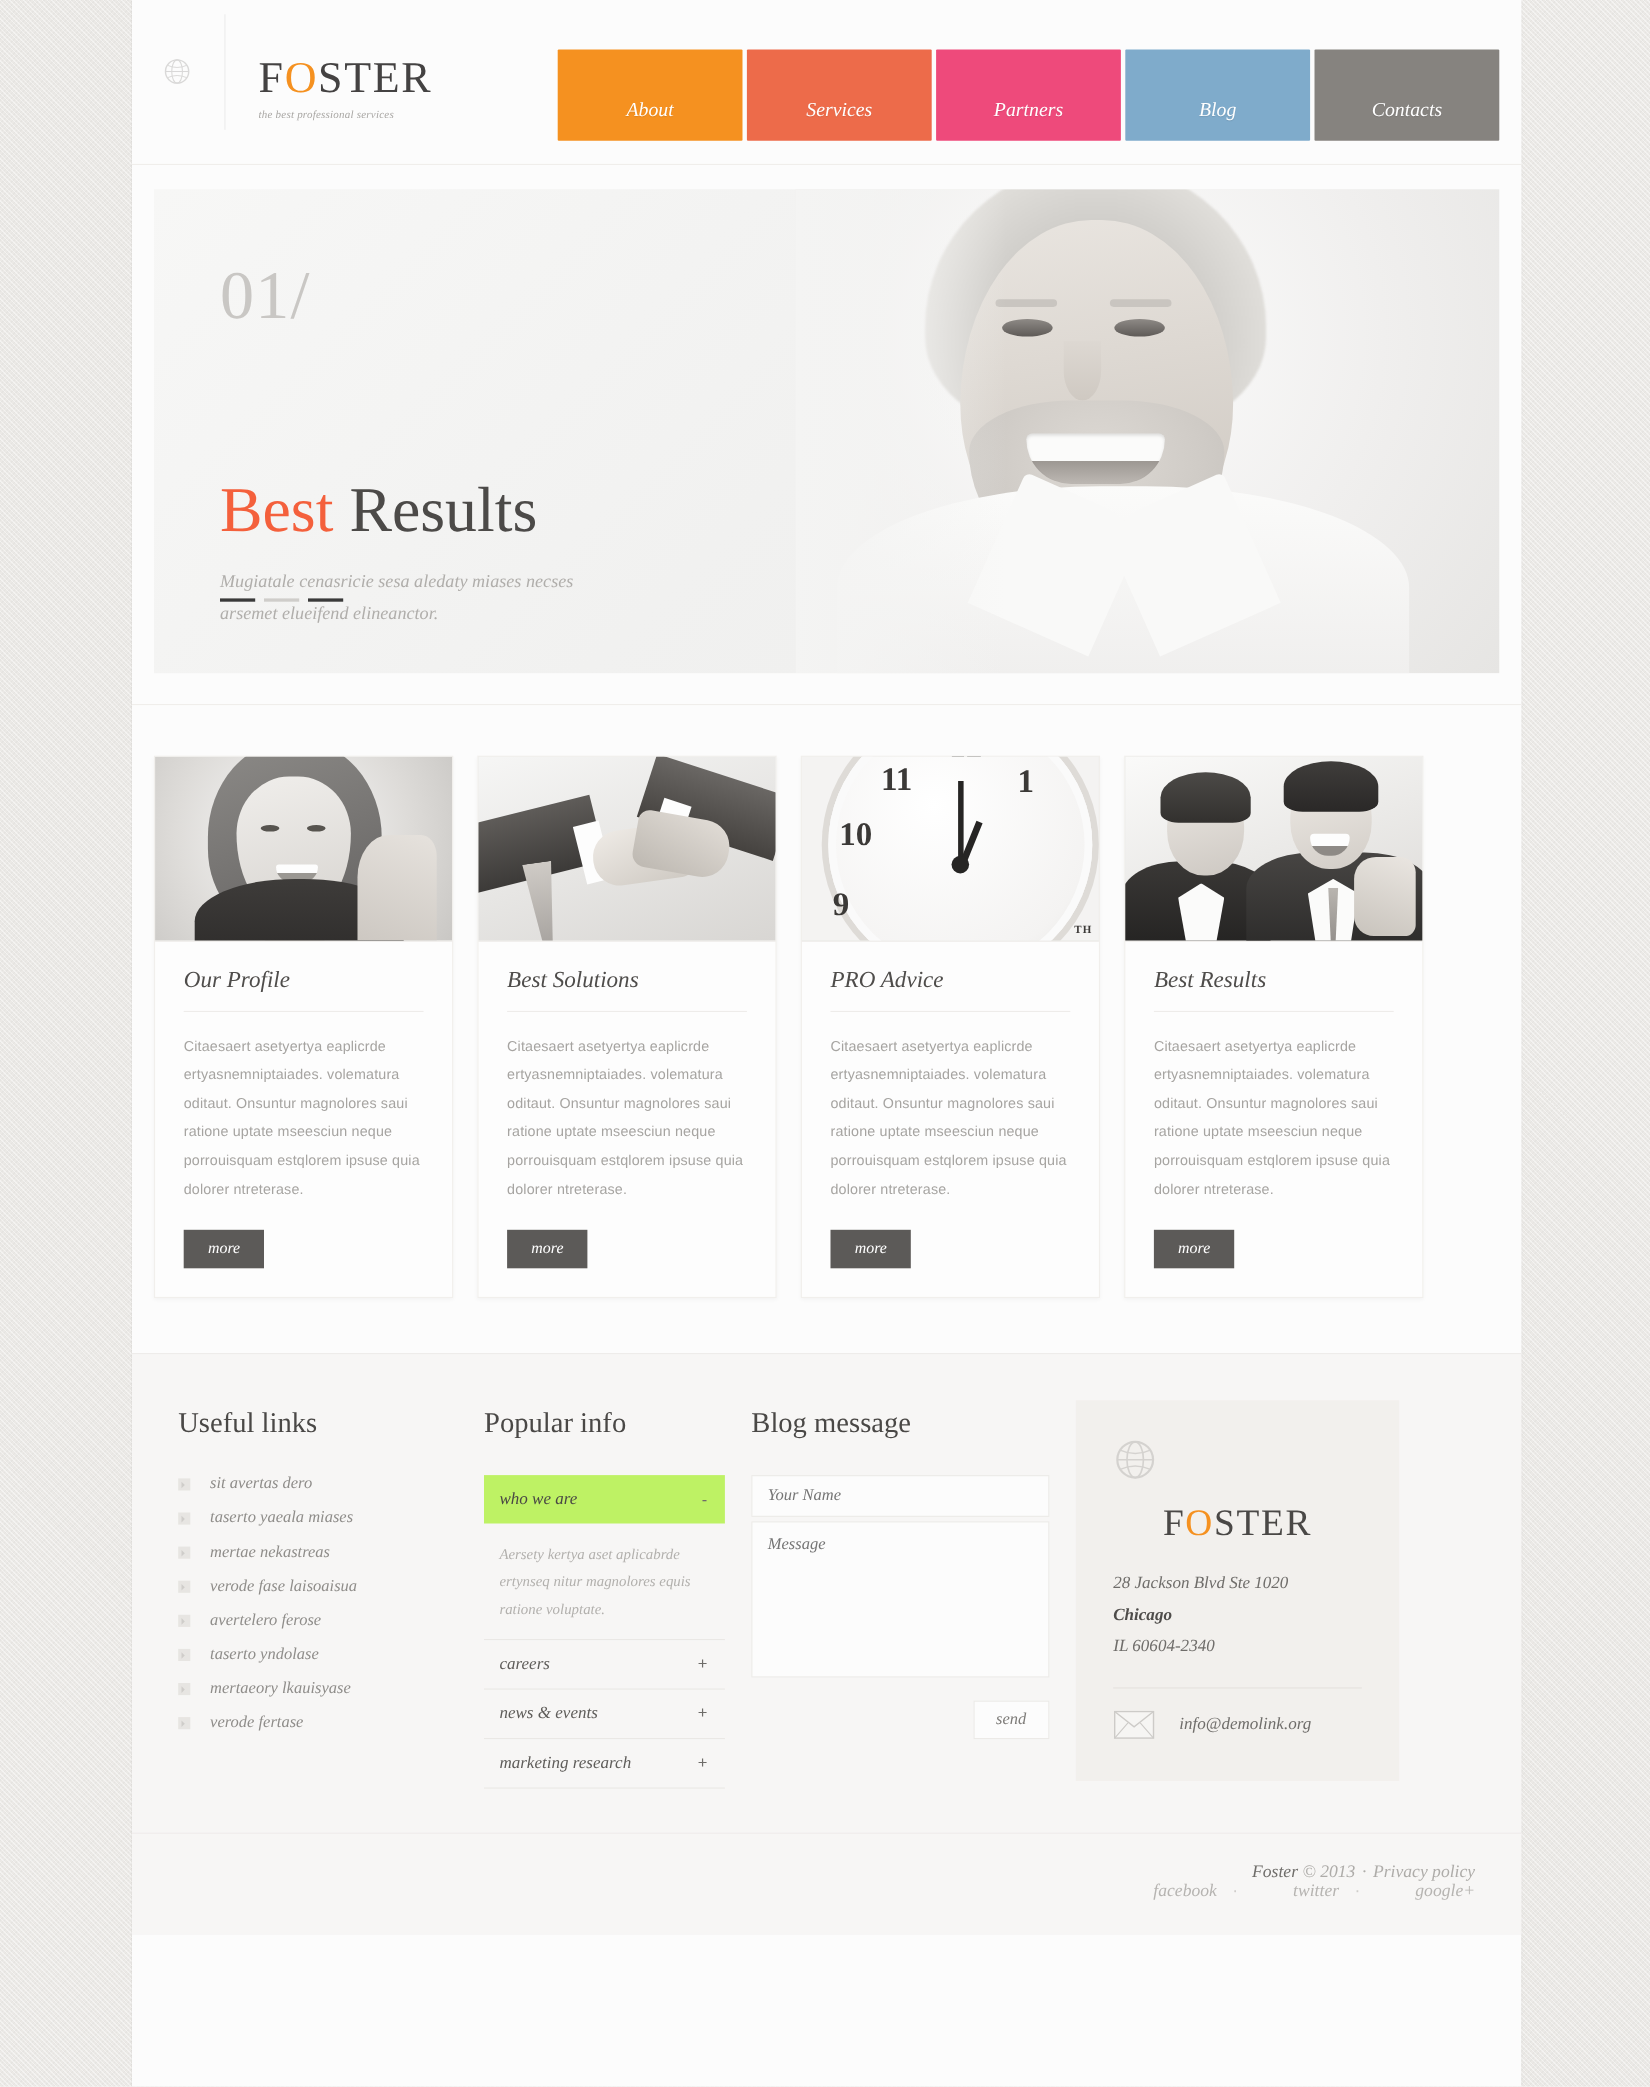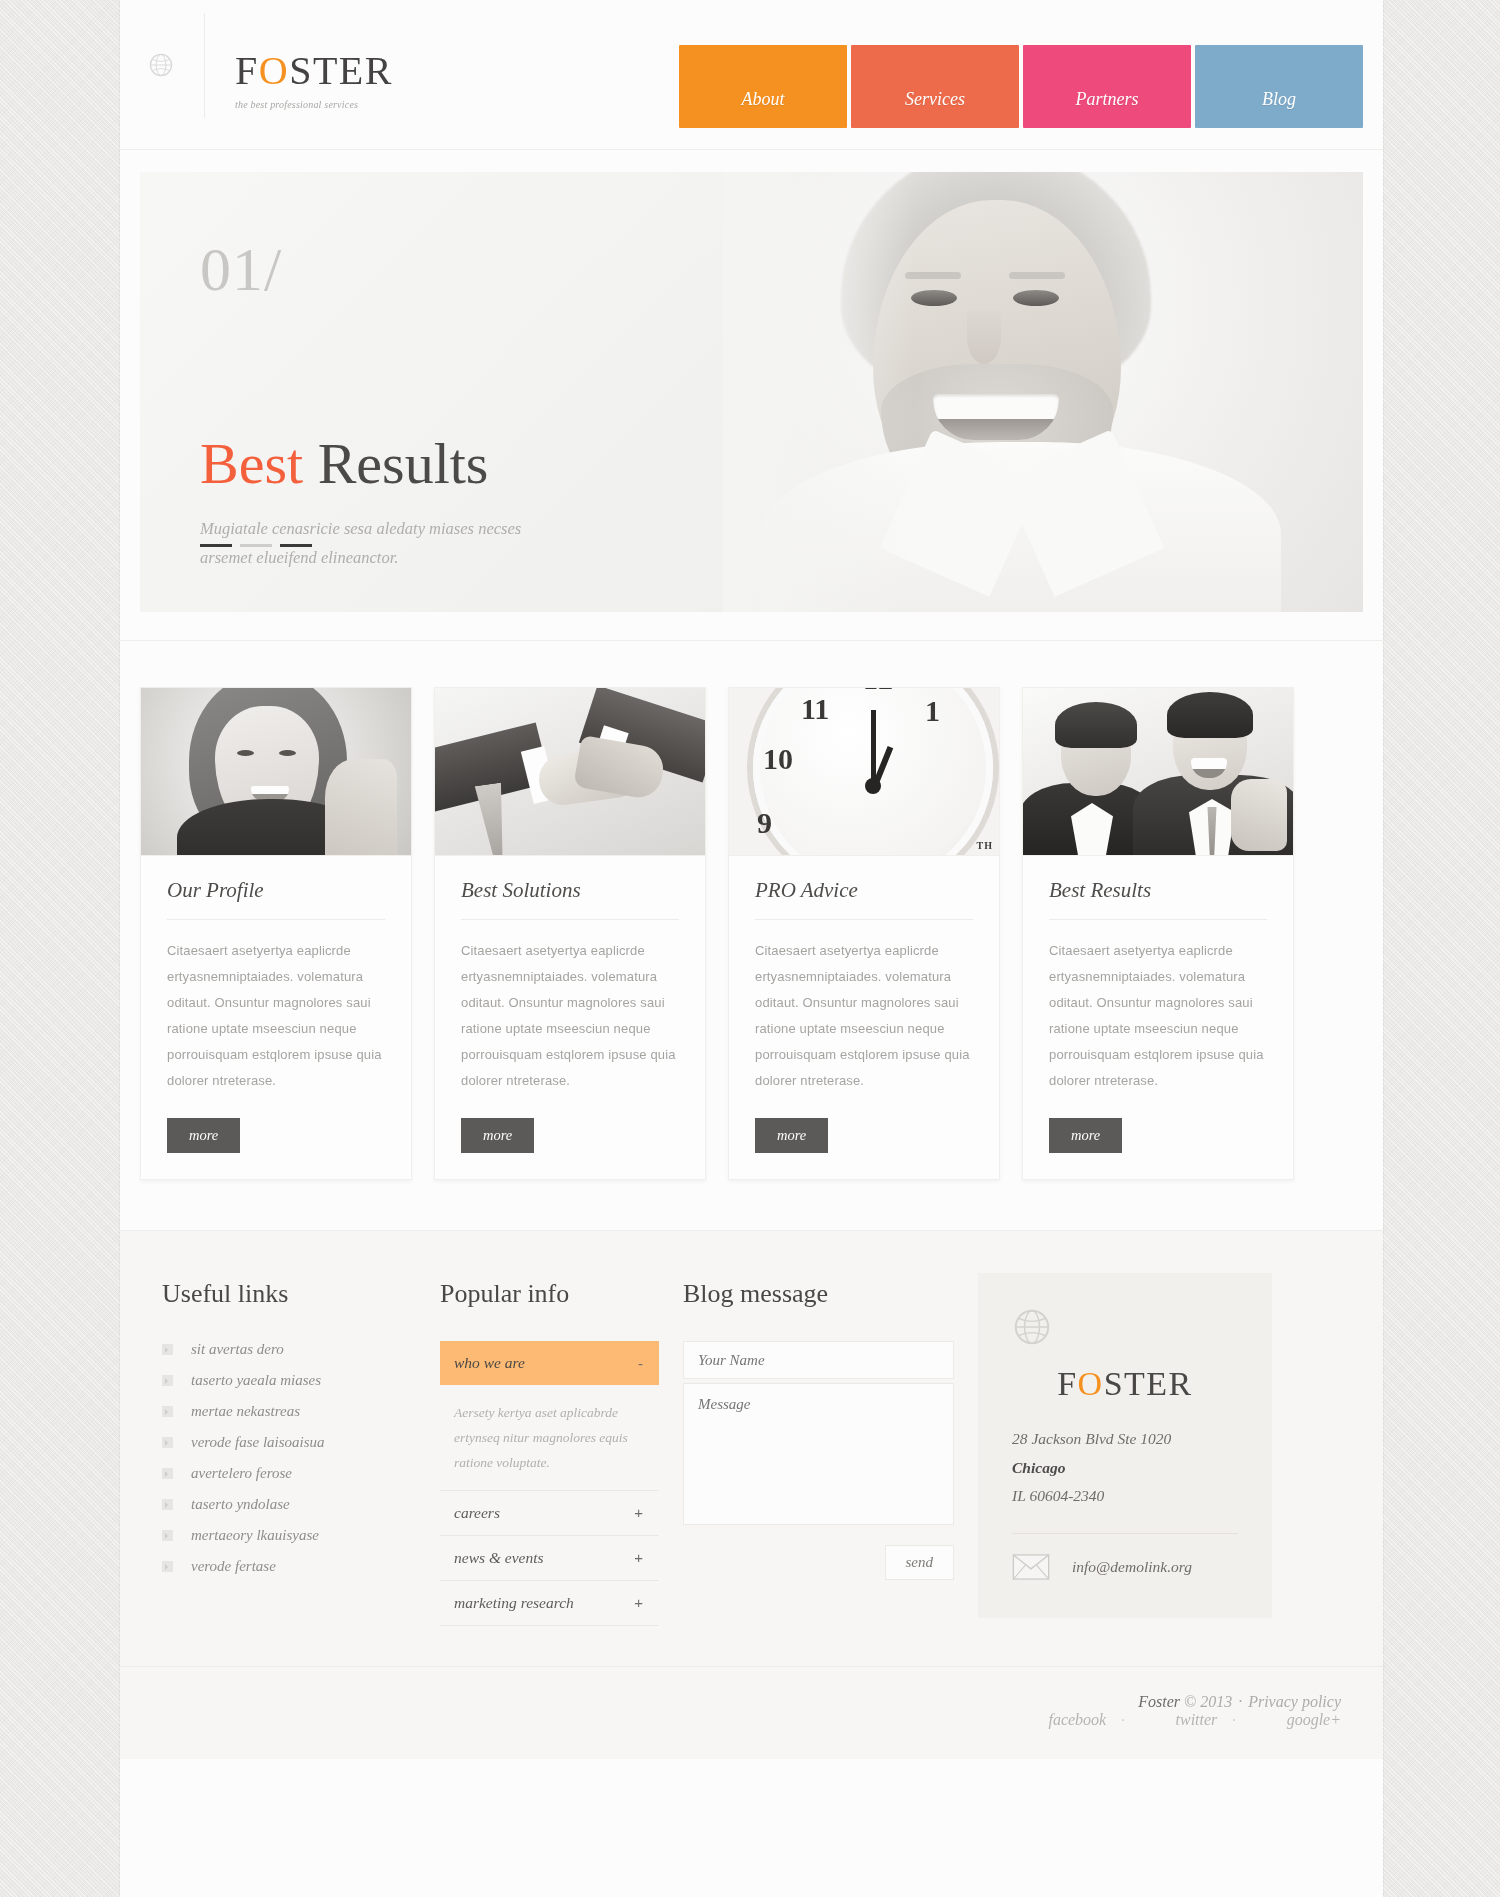--- a/index.html
+++ b/index.html
@@ -405,21 +405,21 @@
     display: flex;
     align-items: center;
     justify-content: space-between;
     padding: 13px 16px 13px 14px;
     cursor: pointer;
     font-family: "Liberation Serif", serif;
     font-style: italic;
     font-size: 15.5px;
     color: #5e5c59;
   }
-  .acc-item.open > .acc-head { background: #fdba74; color: #4a4845; text-align: center; }
+  .acc-item.open > .acc-head { background: #bef264; color: #4a4845; text-align: center; }
   .acc-sign { font-family: "Liberation Sans", sans-serif; font-style: normal; color: #6e6c69; font-size: 15px; }
   .acc-body {
     font-family: "Liberation Serif", serif;
     font-style: italic;
     font-size: 13.5px;
     line-height: 1.85;
     color: #b2b0ad;
     padding: 16px 14px 14px 14px;
   }
 
@@ -540,20 +540,23 @@
         <span>About</span>
       </div>
       <div class="nav-item" style="background: rgb(237, 107, 74);">
         <span>Services</span>
       </div>
       <div class="nav-item" style="background: rgb(238, 74, 123);">
         <span>Partners</span>
       </div>
       <div class="nav-item" style="background: rgb(127, 171, 203);">
         <span>Blog</span>
+      </div>
+      <div class="nav-item" style="background: rgb(134, 131, 127);">
+        <span>Contacts</span>
       </div>
     </nav>
   </header>
 
   <div class="slider-wrap">
     <div class="slider">
 
       <div class="slide-photo">
         <div class="ph-bg"></div>
         <div class="ph-hair"></div>

